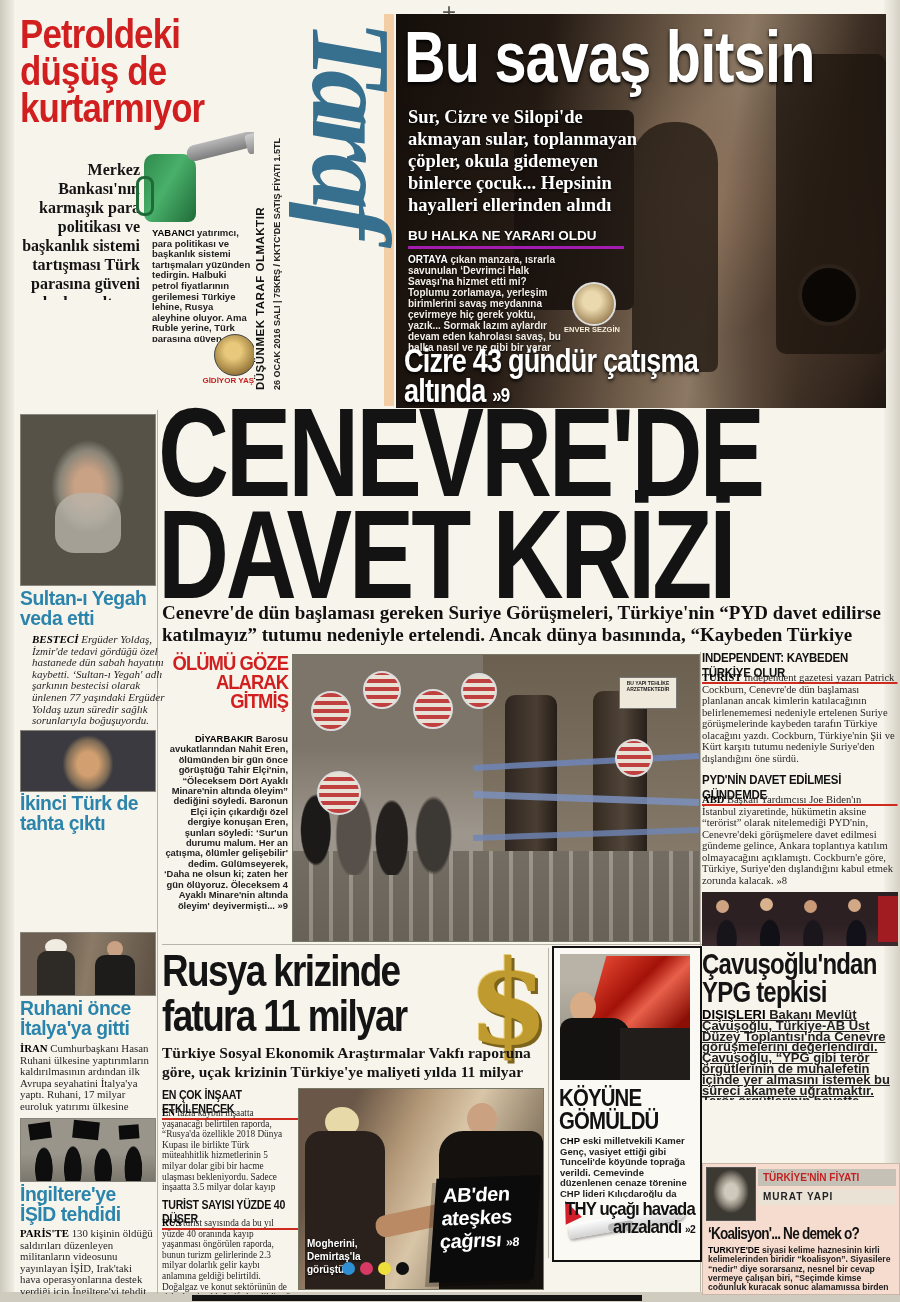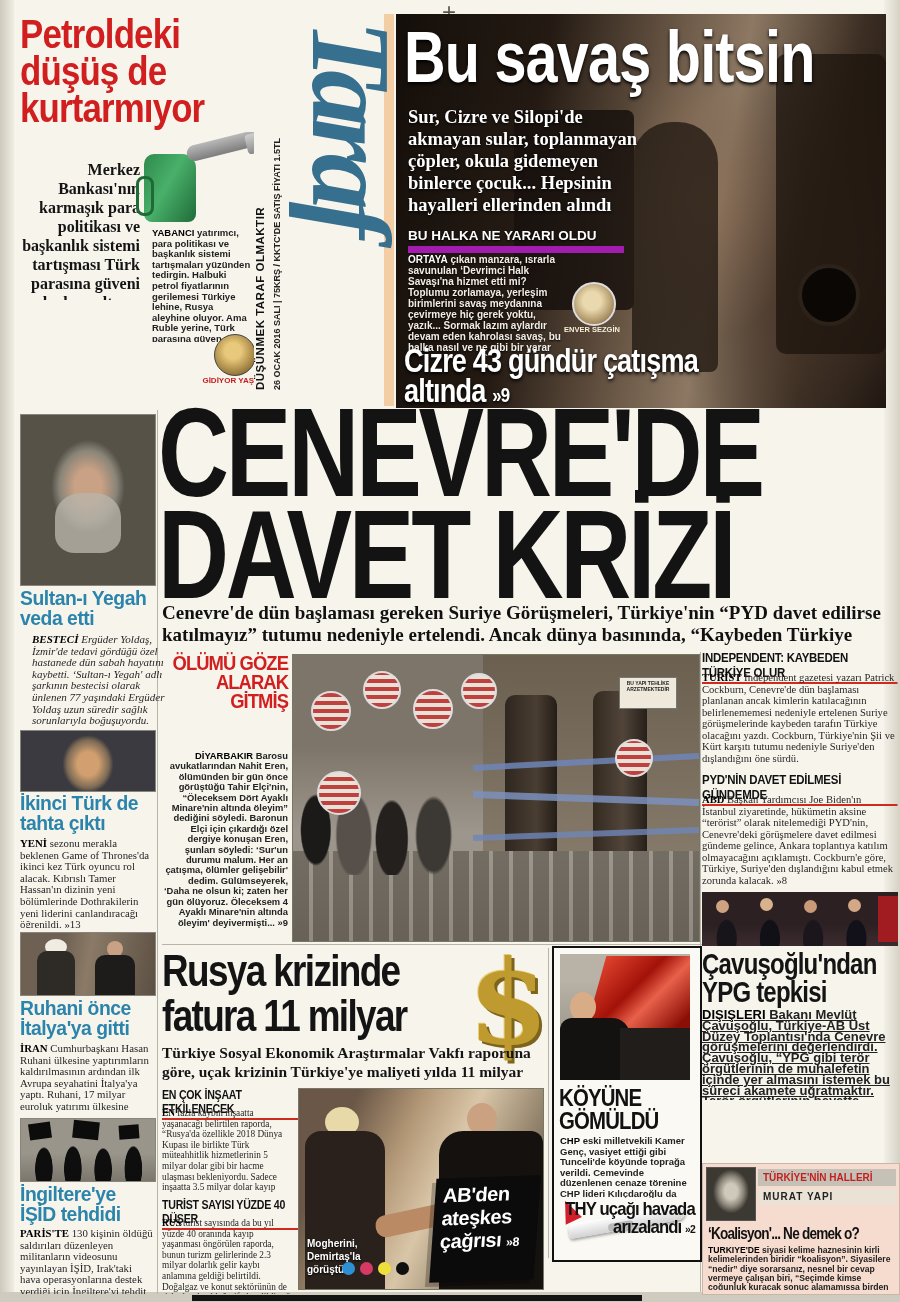--- a/index.html
+++ b/index.html
@@ -71,21 +71,21 @@
       radial-gradient(150px 190px at 62% 48%, rgba(165,132,104,.5), transparent 72%),
       radial-gradient(230px 260px at 88% 62%, rgba(70,52,40,.9), transparent 78%),
       linear-gradient(100deg,#140e0a 0%,#241a13 28%,#6d5a48 52%,#8c7863 64%,#3c2e23 84%,#16100c 100%);">
       <div class="abs" style="left:118px;top:96px;width:120px;height:200px;background:#17110d;border-radius:8px;opacity:.85;"></div>
       <div class="abs" style="left:236px;top:108px;width:86px;height:250px;background:#241b14;border-radius:40px 40px 8px 8px;opacity:.8;"></div>
       <div class="abs" style="left:380px;top:40px;width:110px;height:300px;background:#1c140e;border-radius:10px;opacity:.75;"></div>
       <div class="circle" style="left:402px;top:250px;width:54px;height:54px;background:#0a0705;border:4px solid #2c221a;"></div>
     </div>
     <div class="abs hl wt sqz" style="left:8px;top:4px;width:600px;font-size:72px;line-height:78px;font-weight:900;white-space:nowrap;transform:scaleX(.8);text-shadow:0 2px 4px #000;">Bu savaş bitsin</div>
     <div class="abs deck-serif wt oh" style="left:12px;top:92px;width:244px;height:118px;font-size:18.5px;line-height:22px;text-shadow:0 1px 3px #000;">Sur, Cizre ve Silopi'de akmayan sular, toplanmayan çöpler, okula gidemeyen binlerce çocuk... Hepsinin hayalleri ellerinden alındı</div>
-    <div class="abs wt" style="left:12px;top:214px;width:216px;font-size:13.5px;font-weight:900;border-bottom:7px solid #a21caf;padding-bottom:3px;text-shadow:0 1px 2px #000;">BU HALKA NE YARARI OLDU</div>
+    <div class="abs wt" style="left:12px;top:214px;width:216px;font-size:13.5px;font-weight:900;border-bottom:3px solid #a21caf;padding-bottom:3px;text-shadow:0 1px 2px #000;">BU HALKA NE YARARI OLDU</div>
     <div class="abs body-sans wt oh" style="left:12px;top:240px;width:160px;height:102px;font-size:10px;line-height:11px;color:#f2ede6;text-shadow:0 1px 2px #000;">
       <b class="ld wt">ORTAYA</b>
       <span>çıkan manzara, ısrarla savunulan ‘Devrimci Halk Savaşı'na hizmet etti mi? Toplumu zorlamaya, yerleşim birimlerini savaş meydanına çevirmeye hiç gerek yoktu, yazık... Sormak lazım aylardır devam eden kahrolası savaş, bu halka nasıl ve ne gibi bir yarar sağlamıştır... »10</span>
     </div>
     <div class="circle" style="left:176px;top:268px;width:40px;height:40px;background:radial-gradient(circle at 45% 42%,#ead9ae 28%,#a98f62 68%,#4a3e2a);border:2px solid #ddd;"></div>
     <div class="abs" style="left:164px;top:312px;width:64px;text-align:center;font-size:7.5px;font-weight:900;color:#f5efd9;line-height:8.5px;">ENVER SEZGİN</div>
     <div class="abs hl wt sqz" style="left:8px;top:332px;width:400px;font-size:33px;line-height:30px;font-weight:900;transform:scaleX(.82);text-shadow:0 2px 4px #000;">
       <span>Cizre 43 gündür çatışma altında</span>
       <span class="ref">»9</span>
     </div>
@@ -110,24 +110,20 @@
   <div class="abs hl h-blue sqz" style="left:20px;top:588px;width:146px;font-size:21px;line-height:20px;font-weight:900;transform:scaleX(.92);">Sultan-ı Yegah veda etti</div>
   <div class="abs body-serif oh" style="left:32px;top:634px;width:134px;height:92px;font-size:11px;line-height:11.6px;font-style:italic;">
     <b class="ld">BESTECİ</b>
     <span>Ergüder Yoldaş, İzmir'de tedavi gördüğü özel hastanede dün sabah hayatını kaybetti. ‘Sultan-ı Yegah' adlı şarkının bestecisi olarak ünlenen 77 yaşındaki Ergüder Yoldaş uzun süredir sağlık sorunlarıyla boğuşuyordu. »13</span>
   </div>
 
   <div class="ph" style="left:20px;top:730px;width:134px;height:60px;border:1px solid #8a857a;background:
        radial-gradient(30px 34px at 50% 55%, #d2a070 35%, #7c6a55 70%, #3b3a40 85%),
        linear-gradient(180deg,#3c3c46,#2a2a32);"></div>
   <div class="abs hl h-blue sqz" style="left:20px;top:793px;width:146px;font-size:21px;line-height:20px;font-weight:900;transform:scaleX(.92);">İkinci Türk de tahta çıktı</div>
-  <div class="abs body-serif oh" style="left:20px;top:838px;width:134px;height:90px;font-size:10.8px;line-height:11.6px;">
-    <b class="ld">YENİ</b>
-    <span>sezonu merakla beklenen Game of Thrones'da ikinci kez Türk oyuncu rol alacak. Kıbrıslı Tamer Hassan'ın dizinin yeni bölümlerinde Dothrakilerin yeni liderini canlandıracağı öğrenildi. »13</span>
-  </div>
 
   <div class="ph" style="left:20px;top:932px;width:134px;height:62px;border:1px solid #8a857a;background:linear-gradient(100deg,#6e6052 0 30%,#8a7a66 50%,#5c5044 100%);">
     <div class="circle" style="left:24px;top:6px;width:22px;height:16px;background:#f0ece2;"></div>
     <div class="abs" style="left:16px;top:18px;width:38px;height:44px;background:#2e2a26;border-radius:10px 10px 0 0;"></div>
     <div class="circle" style="left:86px;top:8px;width:16px;height:16px;background:#c9a184;"></div>
     <div class="abs" style="left:74px;top:22px;width:40px;height:40px;background:#1e1c1a;border-radius:10px 10px 0 0;"></div>
   </div>
   <div class="abs hl h-blue sqz" style="left:20px;top:998px;width:146px;font-size:21px;line-height:20px;font-weight:900;transform:scaleX(.92);">Ruhani önce İtalya'ya gitti</div>
   <div class="abs body-serif oh" style="left:20px;top:1043px;width:134px;height:72px;font-size:10.8px;line-height:11.6px;">
     <b class="ld">İRAN</b>
@@ -140,21 +136,21 @@
     <div class="abs" style="left:98px;top:6px;width:20px;height:14px;background:#0c0c0c;transform:rotate(-4deg);"></div>
     <div class="abs" style="left:4px;top:22px;width:126px;height:40px;background:radial-gradient(14px 34px at 15% 70%,#0e0e0e 60%,transparent 65%),radial-gradient(14px 36px at 38% 70%,#0e0e0e 60%,transparent 65%),radial-gradient(14px 34px at 62% 72%,#0e0e0e 60%,transparent 65%),radial-gradient(14px 36px at 86% 70%,#0e0e0e 60%,transparent 65%);"></div>
   </div>
   <div class="abs hl h-blue sqz" style="left:20px;top:1184px;width:146px;font-size:21px;line-height:20px;font-weight:900;transform:scaleX(.92);">İngiltere'ye İŞİD tehdidi</div>
   <div class="abs body-serif oh" style="left:20px;top:1228px;width:134px;height:66px;font-size:10.8px;line-height:11.6px;">
     <b class="ld">PARİS'TE</b>
     <span>130 kişinin öldüğü saldırıları düzenleyen militanların videosunu yayınlayan İŞİD, Irak'taki hava operasyonlarına destek verdiği için İngiltere'yi tehdit etti. »3</span>
   </div>
 
   <div class="abs hl h-red sqz" style="left:162px;top:654px;width:137px;font-size:20px;line-height:19px;font-weight:900;text-align:right;transform:scaleX(.92);">ÖLÜMÜ GÖZE ALARAK GİTMİŞ</div>
-  <div class="abs body-sans oh" style="left:162px;top:734px;width:126px;height:208px;font-size:9.4px;line-height:10.4px;text-align:right;font-weight:600;margin-top:17px;">
+  <div class="abs body-sans oh" style="left:162px;top:734px;width:126px;height:208px;font-size:9.4px;line-height:10.4px;text-align:right;font-weight:600;">
     <b class="ld">DİYARBAKIR</b>
     <span>Barosu avukatlarından Nahit Eren, ölümünden bir gün önce görüştüğü Tahir Elçi'nin, “Öleceksem Dört Ayaklı Minare'nin altında öleyim” dediğini söyledi. Baronun Elçi için çıkardığı özel dergiye konuşan Eren, şunları söyledi: ‘Sur'un durumu malum. Her an çatışma, ölümler gelişebilir' dedim. Gülümseyerek, ‘Daha ne olsun ki; zaten her gün ölüyoruz. Öleceksem 4 Ayaklı Minare'nin altında öleyim' deyivermişti... »9</span>
   </div>
 
   <div class="ph" style="left:292px;top:654px;width:406px;height:286px;border:1px solid #776;background:linear-gradient(180deg,#7d756a 0 32%,#8f877c 48%,#9d968d 62%,#938e86 100%);">
     <div class="abs" style="left:190px;top:0;width:216px;height:200px;background:linear-gradient(180deg,#6b5f50,#857a6a);"></div>
     <div class="abs" style="left:212px;top:40px;width:52px;height:190px;background:linear-gradient(90deg,#2e2620,#4a3e32 60%,#241d17);border-radius:10px;"></div>
     <div class="abs" style="left:300px;top:36px;width:54px;height:196px;background:linear-gradient(90deg,#33291f,#51453a 55%,#27201a);border-radius:10px;"></div>
     <div class="abs" style="left:180px;top:104px;width:226px;height:6px;background:#6f86b8;transform:rotate(-3deg);opacity:.85;"></div>
     <div class="abs" style="left:180px;top:140px;width:226px;height:7px;background:#7b90bd;transform:rotate(2deg);opacity:.85;"></div>
@@ -192,21 +188,21 @@
 
   <div class="abs hl sqz" style="left:702px;top:950px;width:246px;font-size:30px;line-height:28px;font-weight:900;color:#141414;transform:scaleX(.8);">Çavuşoğlu'ndan YPG tepkisi</div>
   <div class="abs body-sans oh" style="left:702px;top:1010px;width:196px;height:90px;font-size:13px;line-height:10.8px;text-decoration:underline;">
     <b class="ld">DIŞİŞLERİ</b>
     <span>Bakanı Mevlüt Çavuşoğlu, Türkiye-AB Üst Düzey Toplantısı'nda Cenevre görüşmelerini değerlendirdi. Çavuşoğlu, “YPG gibi terör örgütlerinin de muhalefetin içinde yer almasını istemek bu süreci akamete uğratmaktır. Terör örgütlerinin heyette olmaması gerekiyor” dedi. »8</span>
   </div>
 
 
   <div class="abs oh" style="left:702px;top:1163px;width:196px;height:130px;background:#f6dccf;border:1px solid #c9b6a8;">
     <div class="ph" style="left:3px;top:3px;width:48px;height:52px;background:radial-gradient(18px 22px at 50% 45%,#cfc9bc 35%,#8a8478 70%,#3c3832);border:1px solid #555;"></div>
-    <div class="abs stripR" style="left:55px;top:5px;width:138px;height:17px;font-size:10px;font-weight:900;color:#c41f1f;line-height:17px;padding-left:5px;box-sizing:border-box;">TÜRKİYE'NİN HALLERİ</div>
+    <div class="abs stripR" style="left:55px;top:5px;width:138px;height:17px;font-size:10px;font-weight:900;color:#c41f1f;line-height:17px;padding-left:5px;box-sizing:border-box;">TÜRKİYE'NİN FİYATI</div>
     <div class="abs" style="left:55px;top:25px;width:138px;height:16px;background:#e9e2d5;font-size:10px;font-weight:900;color:#222;line-height:16px;padding-left:5px;box-sizing:border-box;letter-spacing:1px;">MURAT YAPI</div>
     <div class="abs hl sqz" style="left:5px;top:60px;width:240px;font-size:17px;font-weight:900;white-space:nowrap;transform:scaleX(.8);color:#111;">‘Koalisyon'... Ne demek o?</div>
     <div class="abs body-sans oh" style="left:5px;top:82px;width:186px;height:44px;font-size:8.6px;line-height:9.3px;">
       <b class="ld">TÜRKİYE'DE</b>
       <span>siyasi kelime haznesinin kirli kelimelerinden biridir “koalisyon”. Siyasilere “nedir” diye sorarsanız, nesnel bir cevap vermeye çalışan biri, “Seçimde kimse çoğunluk kuracak sonuç alamamışsa birden çok parti arasında kurulan, uzlaşmaya dayalı hükümet” türünden bir açıklama yapabilir... »9</span>
     </div>
   </div>
 
   <div class="abs hl sqz" style="left:162px;top:948px;width:400px;font-size:45px;line-height:45px;font-weight:900;color:#141414;letter-spacing:-2px;transform:scaleX(.82);">
     <div>Rusya krizinde</div>

